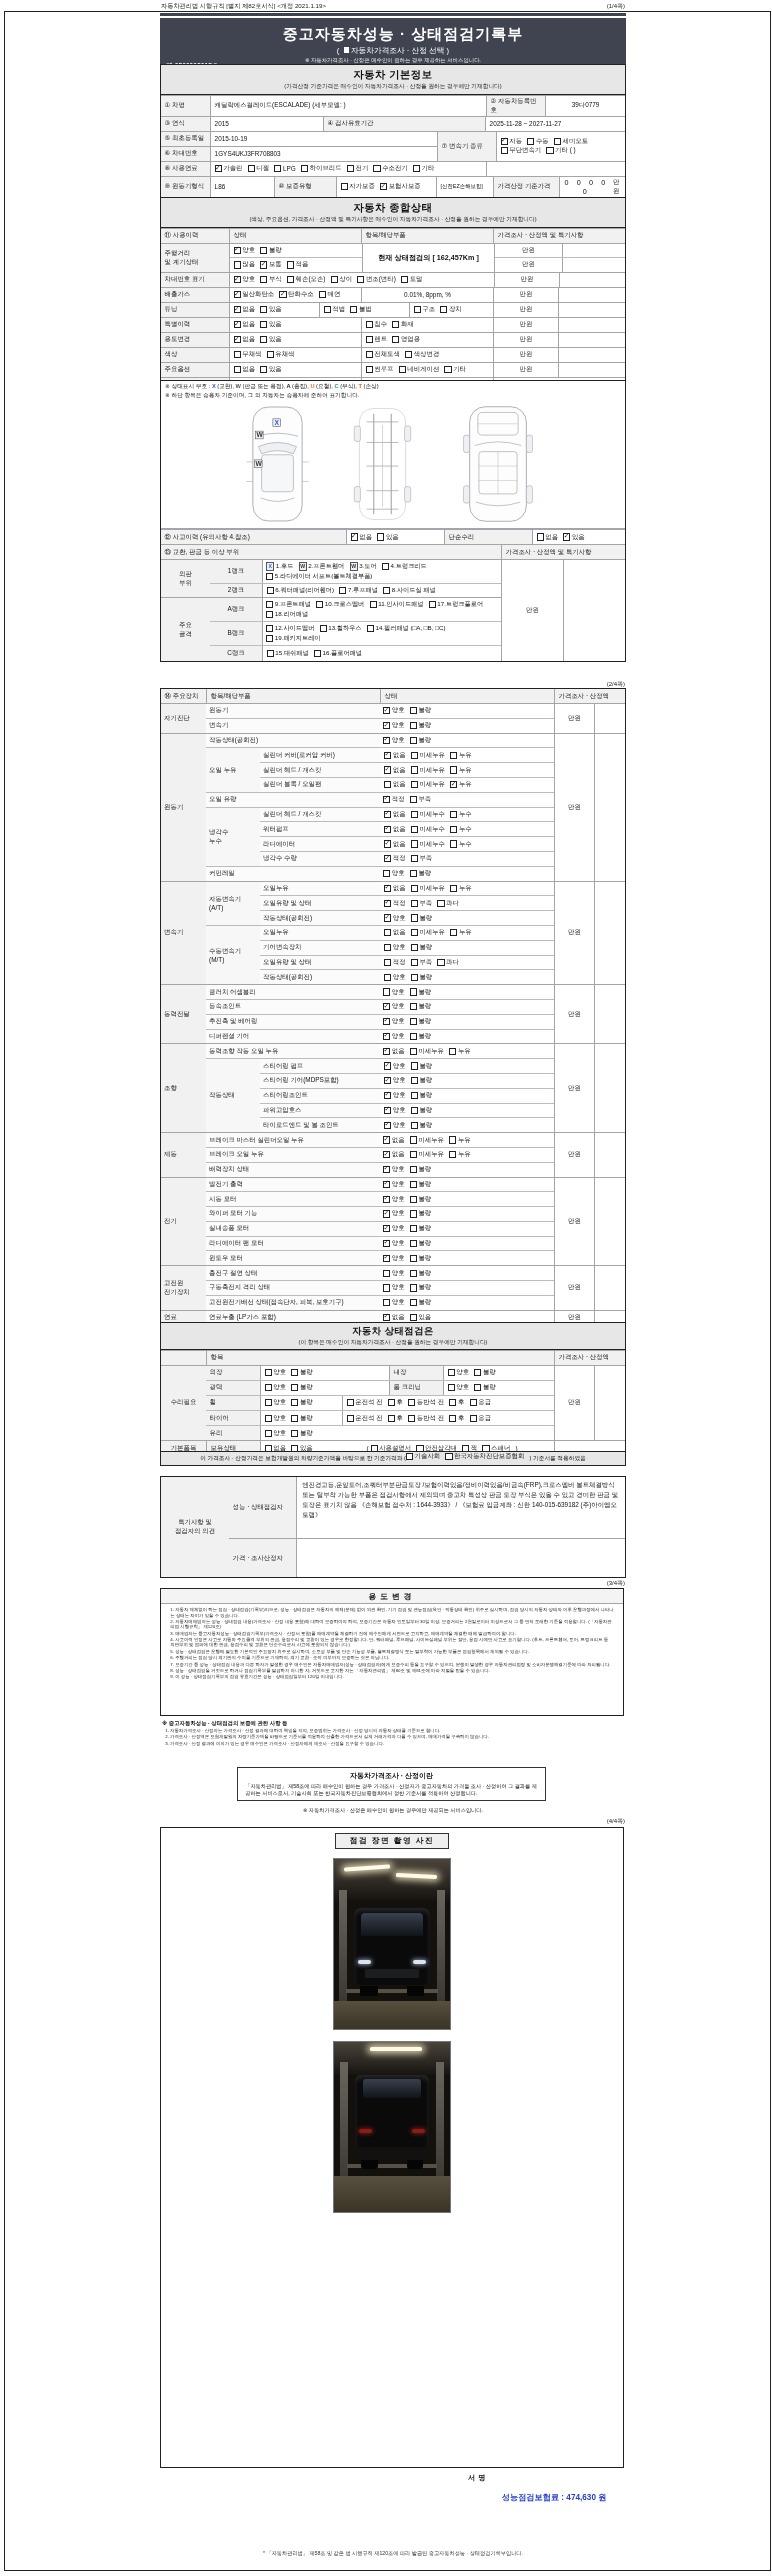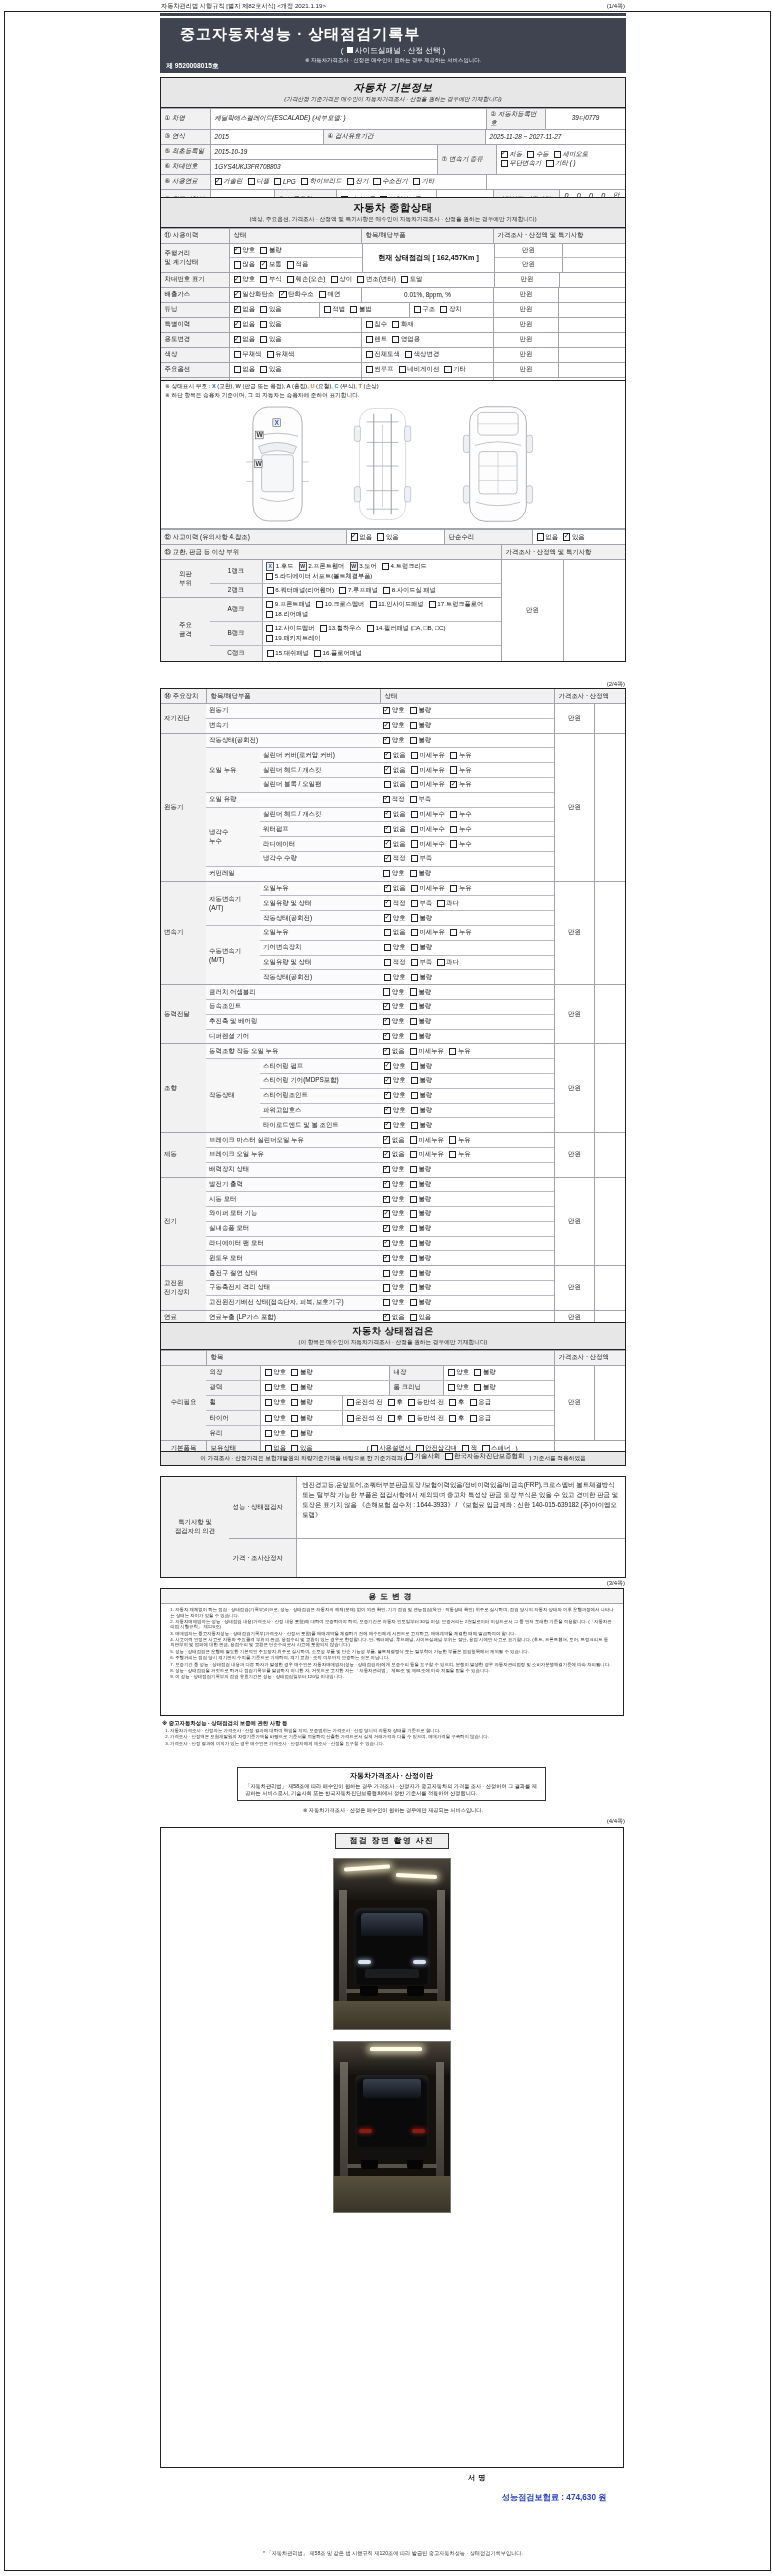--- a/index.html
+++ b/index.html
@@ -9,21 +9,21 @@
   
   #page-border{position:absolute;left:3.6px;top:11.3px;width:765px;height:2558px;border:1px solid #222;}
   
   #law-line{position:absolute;left:161px;top:1.5px;font-size:6.2px;color:#222;}
   .pagemark{position:absolute;left:562px;width:63px;text-align:right;font-size:6px;color:#222;}
   
   #sheet{position:absolute;left:160px;top:0;width:466px;}
   
   #hdr{position:absolute;top:13.4px;left:0;width:466px;height:60px;background:#3f4450;color:#fff;}
   #hdr .stripe{position:absolute;top:2.6px;left:0;width:100%;height:2.1px;background:#fff;}
-  #hdr .t1{text-align:left;font-size:15px;font-weight:bold;letter-spacing:1px;margin-top:11.3px;margin-left:20px;}
+  #hdr .t1{text-align:center;font-size:15px;font-weight:bold;letter-spacing:1px;margin-top:11.3px;margin-left:20px;}
   #hdr .t2{text-align:center;font-size:7.7px;margin-top:2.1px;}
   #hdr .t2 .sq{display:inline-block;width:5.2px;height:6.2px;background:#fff;margin:0 2.1px;vertical-align:-0.5px;}
   #hdr .t3{text-align:center;font-size:5.4px;margin-top:1px;color:#e8e8e8;}
   #hdr .docno{position:absolute;left:6.2px;bottom:2.1px;font-size:6.7px;font-weight:bold;}
   
   .tbl{position:absolute;left:0;width:464px;border:1px solid #222;background:#fff;}
   .shead{background:#e7e7e7;border-bottom:1px solid #222;padding:2.6px 0 3.1px;}
   .shead .st{text-align:center;font-size:10.3px;font-weight:bold;letter-spacing:0.5px;}
   .shead .sn{text-align:center;font-size:5.7px;margin-top:1px;color:#222;}
   .row{display:flex;border-top:0.5px solid #a2a6ac;align-items:stretch;min-height:14px;}
@@ -101,26 +101,26 @@
 <div class="pagemark" style="top:1.5px;">(1/4쪽)</div>
 <div class="pagemark" style="top:680px;">(2/4쪽)</div>
 <div class="pagemark" style="top:1579px;">(3/4쪽)</div>
 <div class="pagemark" style="top:1817px;">(4/4쪽)</div>
 
 <div id="sheet">
 
   <div id="hdr">
     <div class="stripe"></div>
     <div class="t1">중고자동차성능 · 상태점검기록부</div>
-    <div class="t2">(&nbsp;<span class="sq"></span><span>사이드실패널 · 산정 선택</span>&nbsp;)</div>
+    <div class="t2">(&nbsp;<span class="sq"></span><span>자동차가격조사 · 산정 선택</span>&nbsp;)</div>
     <div class="t3">※ 자동차가격조사 · 산정은 매수인이 원하는 경우 제공하는 서비스입니다.</div>
     <div class="docno">제 9520008015호</div>
   </div>
 
-  <div class="tbl" style="top:77px;font-style:italic;">
+  <div class="tbl" style="top:64px;">
     <div class="shead">
       <div class="st">자동차 기본정보</div>
       <div class="sn">(가격산정 기준가격은 매수인이 자동차가격조사 · 산정을 원하는 경우에만 기재합니다)</div>
     </div>
     <div class="row">
       <div class="c lab" style="width:49px;">① 차명</div>
       <div class="c" style="width:276px;">캐딜락에스컬레이드(ESCALADE) (세부모델: )</div>
       <div class="c lab" style="width:59px;">② 자동차등록번호</div>
       <div class="c grow ctr">39다0779</div>
     </div>

